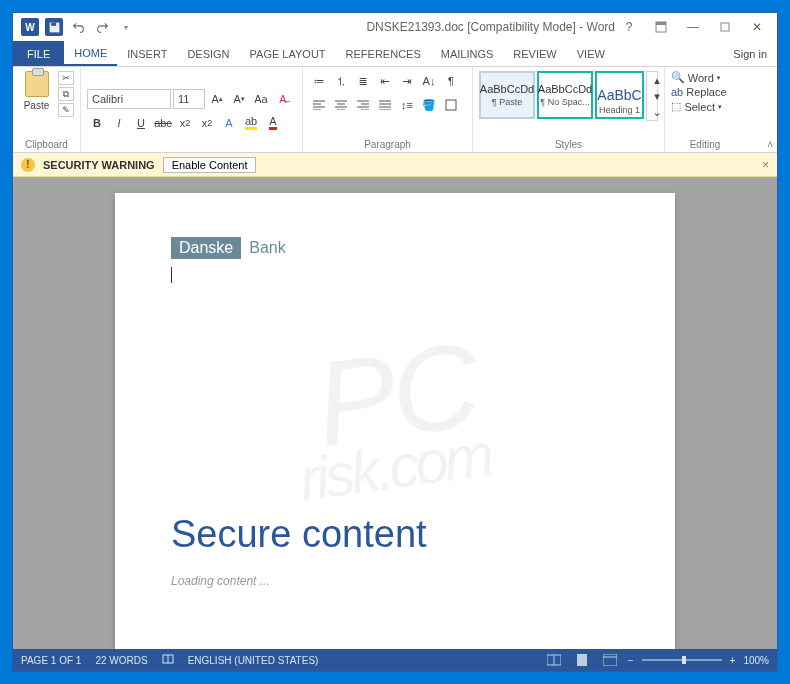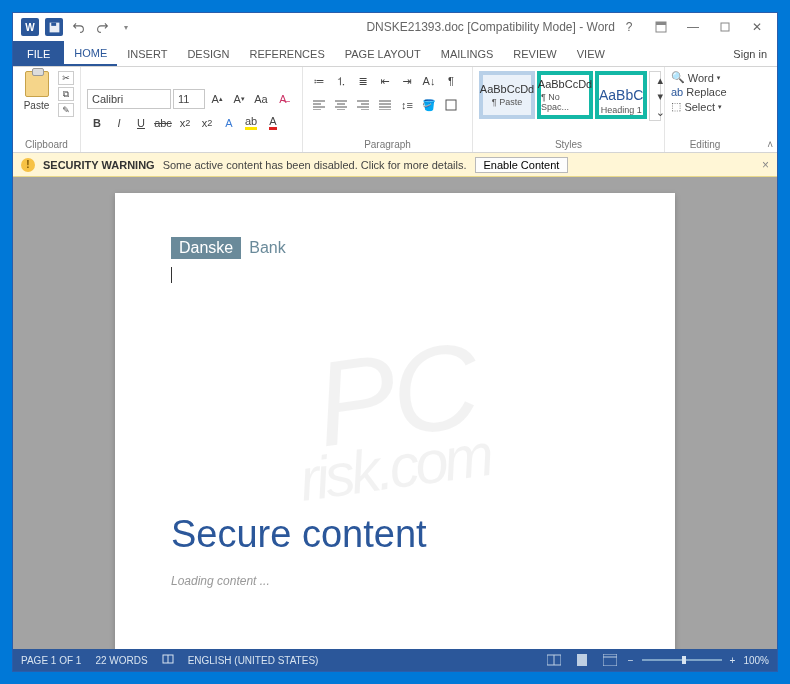--- a/index.html
+++ b/index.html
@@ -30,21 +30,21 @@
 .font-row1 { display: flex; gap: 2px; align-items: center; margin-bottom: 4px; }
 .font-row2 { display: flex; gap: 2px; align-items: center; }
 .combo { border: 1px solid #c7c7c7; height: 20px; font-size: 11px; padding: 0 4px; display: flex; align-items: center; background: #fff; cursor: pointer; }
 .rb { width: 20px; height: 20px; display: flex; align-items: center; justify-content: center; cursor: pointer; font-size: 11px; color: #444; }
 .rb.bold { font-weight: bold; }
 .rb.italic { font-style: italic; }
 .rb.under { text-decoration: underline; }
 .rb.strike { text-decoration: line-through; }
 .para-row1, .para-row2 { display: flex; gap: 2px; align-items: center; margin-bottom: 4px; }
 .styles-body { display: flex; gap: 2px; }
-.style-box { width: 56px; height: 48px; border: 4px solid #14b8a6; display: flex; flex-direction: column; align-items: center; justify-content: center; cursor: pointer; font-size: 10px; }
+.style-box { width: 56px; height: 48px; border: 2px solid #14b8a6; display: flex; flex-direction: column; align-items: center; justify-content: center; cursor: pointer; font-size: 10px; }
 .style-box.sel { border-color: #b8d0e8; background: #eaf1f9; }
 .style-sample { font-size: 11px; color: #333; }
 .style-name { font-size: 9px; color: #555; margin-top: 2px; }
 .editing-body { display: flex; flex-direction: column; gap: 2px; }
 .ed-row { display: flex; align-items: center; gap: 3px; cursor: pointer; font-size: 11px; }
 .collapse-caret { position: absolute; right: 4px; bottom: 2px; color: #777; cursor: pointer; font-size: 10px; }
 .secbar { height: 24px; background: #fff6d6; border-bottom: 1px solid #e8d88a; display: flex; align-items: center; padding: 0 8px; font-size: 11px; gap: 8px; }
 .sec-icon { width: 14px; height: 14px; background: #f7c245; border-radius: 50%; color: #7a5300; display: flex; align-items: center; justify-content: center; font-weight: bold; font-size: 10px; }
 .sec-title { font-weight: bold; color: #333; }
 .sec-text { color: #444; }
@@ -114,22 +114,22 @@
       </div>
       <div class="btn">✕</div>
     </div>
   </div>
 
   <div class="tabs-row">
     <div class="file-tab">FILE</div>
     <div class="tab active">HOME</div>
     <div class="tab">INSERT</div>
     <div class="tab">DESIGN</div>
+    <div class="tab">PAGE LAYOUT</div>
     <div class="tab">REFERENCES</div>
-    <div class="tab">PAGE LAYOUT</div>
     <div class="tab">MAILINGS</div>
     <div class="tab">REVIEW</div>
     <div class="tab">VIEW</div>
     <div class="signin">Sign in</div>
   </div>
 
   <div class="ribbon">
 
     <div class="group" style="width:68px;">
       <div class="group-body">
@@ -288,21 +288,20 @@
       </div>
       <div class="group-label">Editing</div>
     </div>
 
     <div class="collapse-caret">˄</div>
   </div>
 
   <div class="secbar">
     <div class="sec-icon">!</div>
     <span class="sec-title">SECURITY WARNING</span>
-    <span class="sec-text">Some active content has been disabled. Click for more details.</span>
     <button class="enable-btn">Enable Content</button>
     <span class="sec-close">×</span>
   </div>
 
   <div class="doc-area">
     <div class="page">
       <div class="logo-row">
         <div class="danske-box">Danske</div>
         <div class="bank-text">Bank</div>
       </div>

